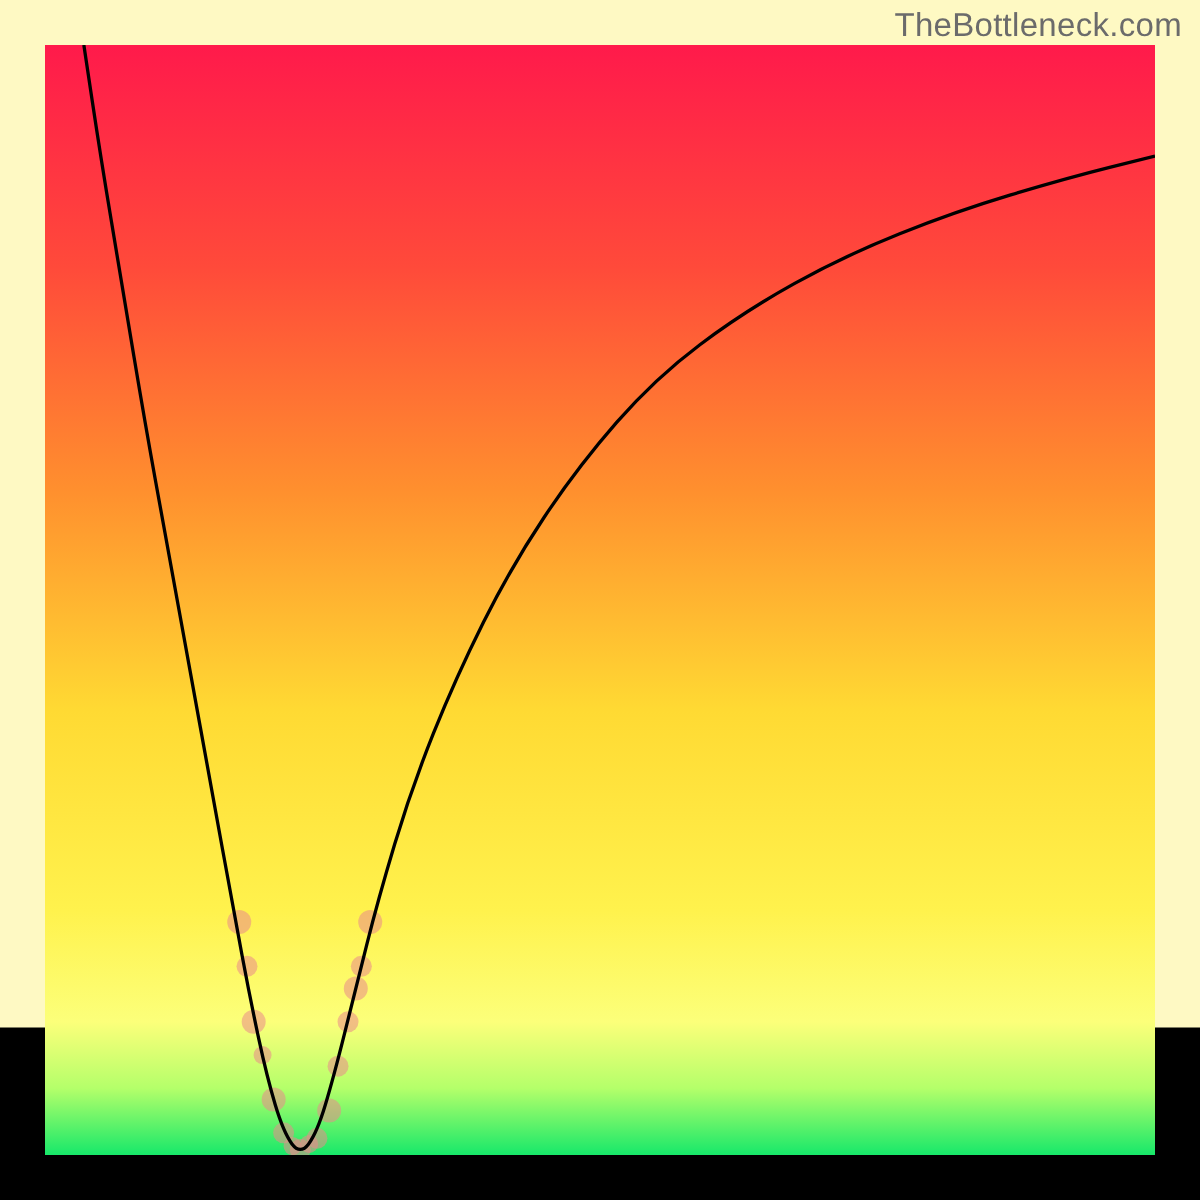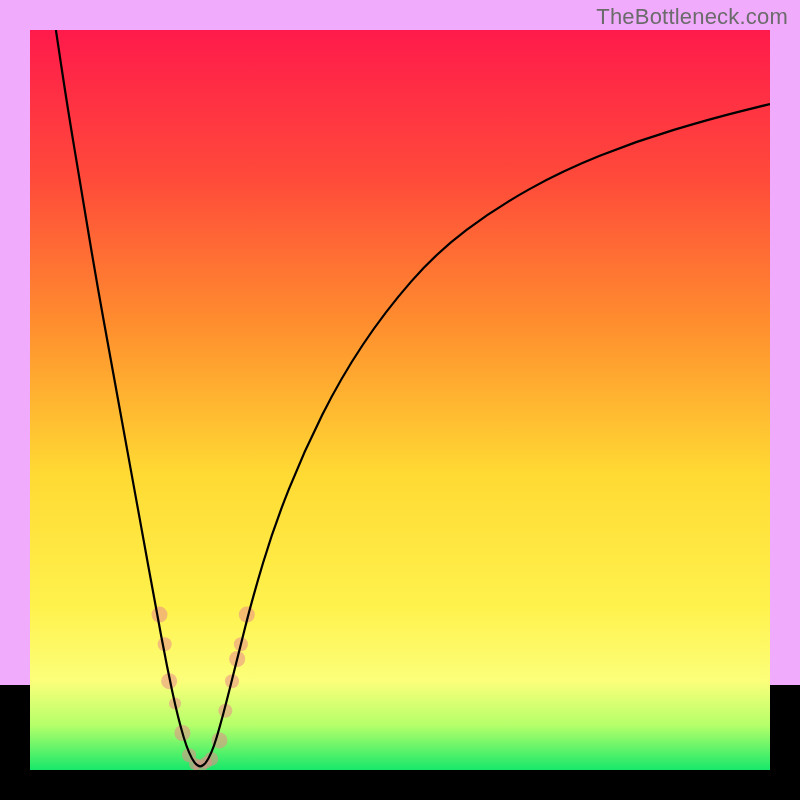--- a/index.html
+++ b/index.html
@@ -8,21 +8,21 @@
     width: 800px;
     height: 800px;
     overflow: hidden;
     background: #000;
     font-family: Arial, Helvetica, sans-serif;
   }
   .frame {
     position: relative;
     width: 800px;
     height: 685px;
-    background: #f0abfc;
+    background: #fef9c3;
   }
   .plot-area {
     position: absolute;
     left: 30px;
     top: 30px;
     width: 740px;
     height: 740px;
     overflow: hidden;
   }
   .gradient {

